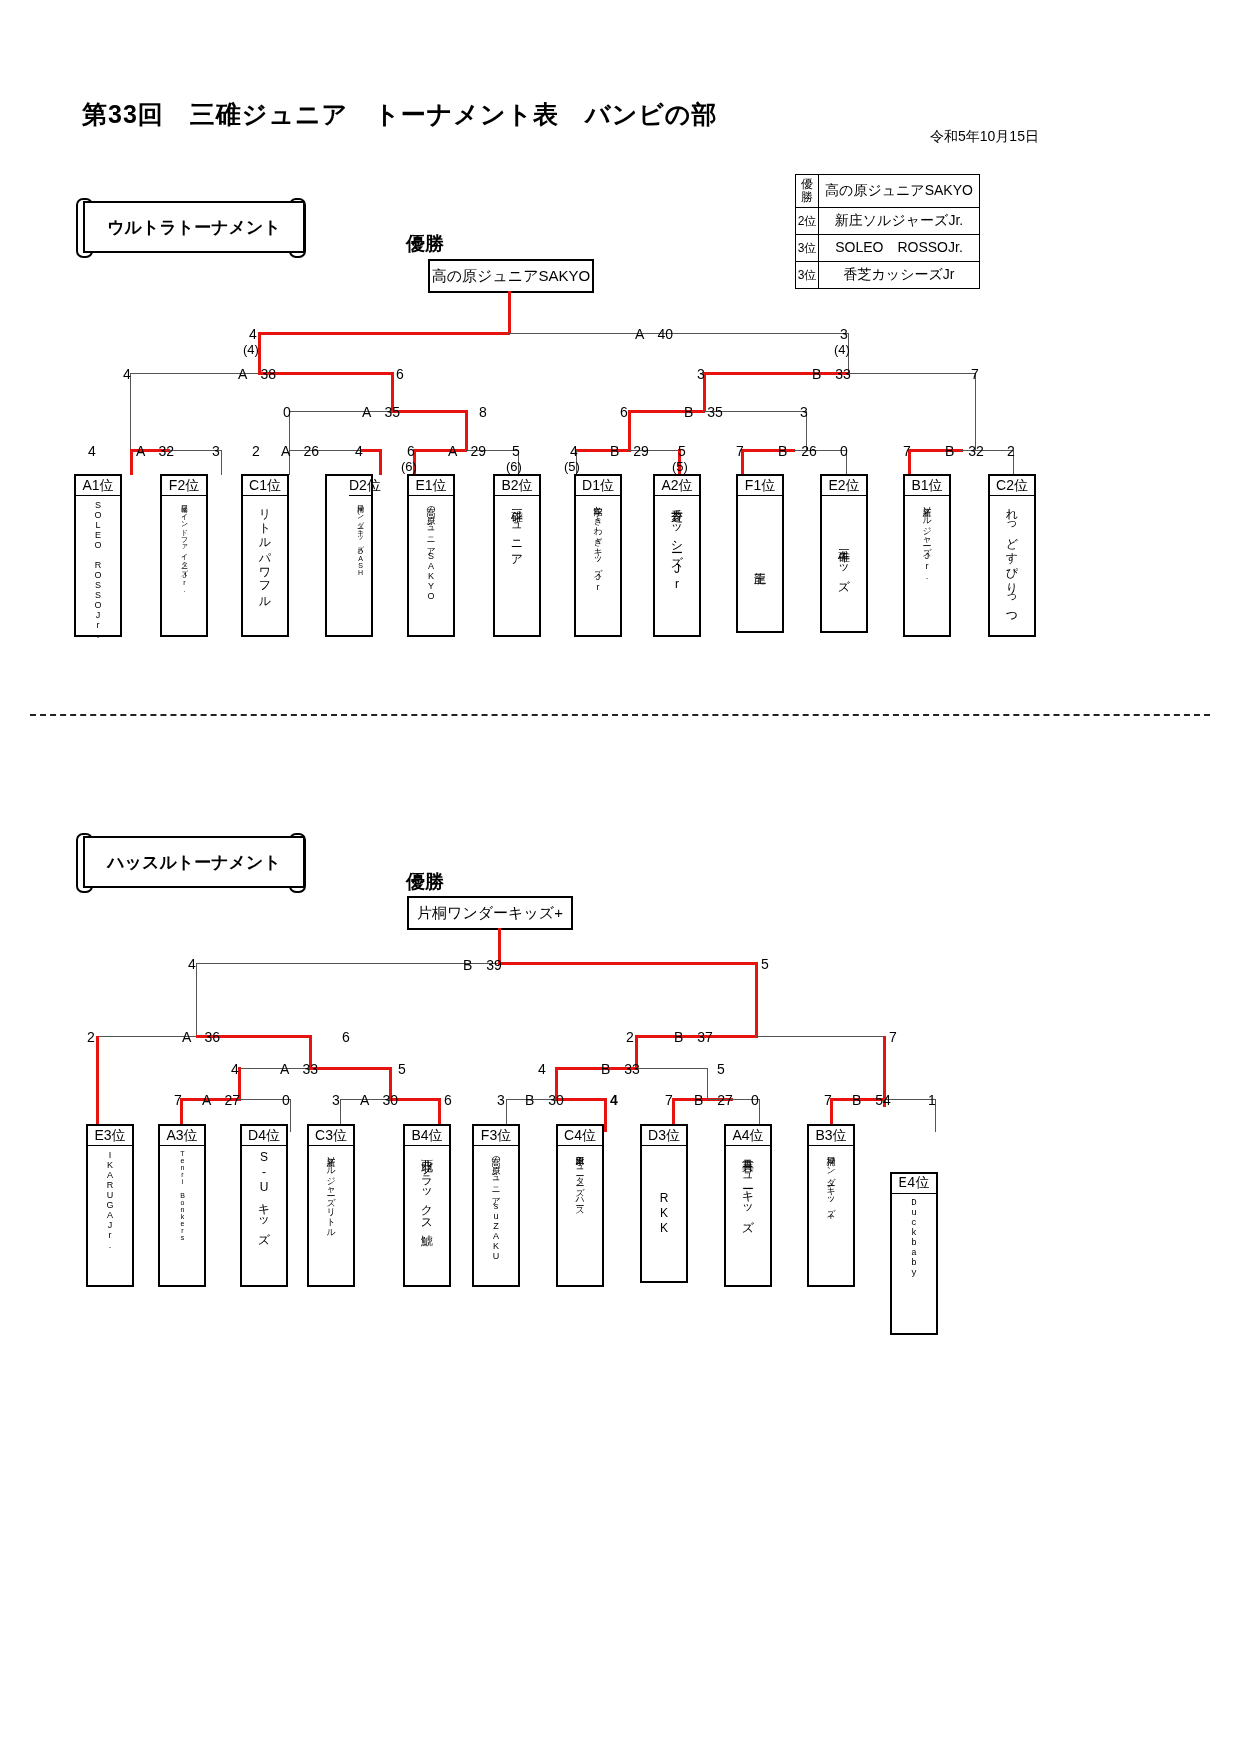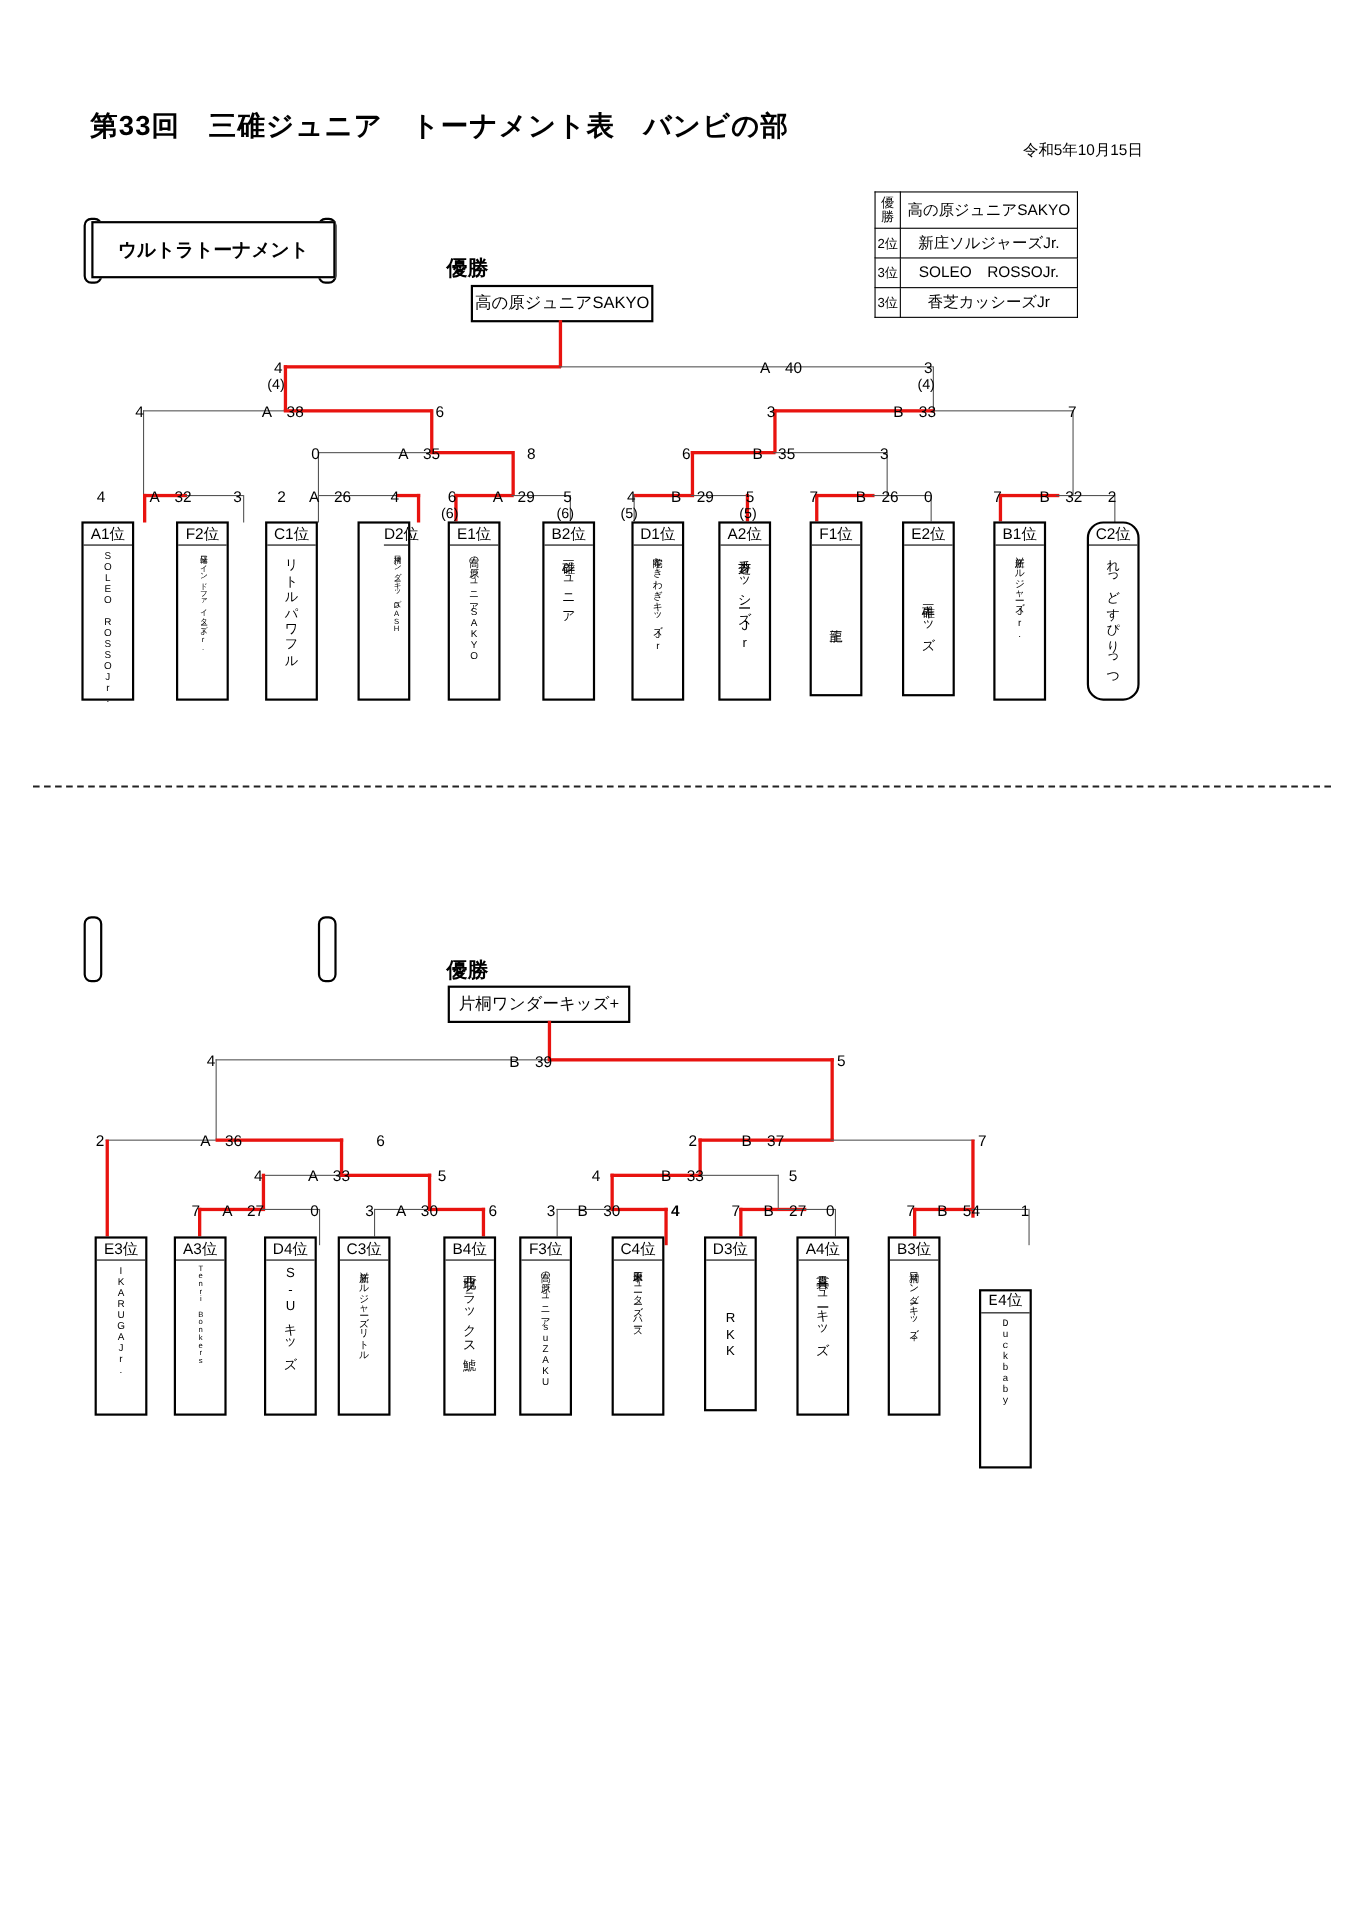--- a/index.html
+++ b/index.html
@@ -147,21 +147,21 @@
 <div class="abs ln h red" style="left:741px;top:449px;width:54px;"></div>
 <div class="abs ln h" style="left:793px;top:450px;width:53px;"></div>
 <div class="abs ln v red" style="left:741px;top:449px;height:26px;"></div>
 <div class="abs ln v" style="left:846px;top:450px;height:25px;"></div>
 
 <div class="abs ln h red" style="left:908px;top:449px;width:55px;"></div>
 <div class="abs ln h" style="left:960px;top:450px;width:53px;"></div>
 <div class="abs ln v red" style="left:908px;top:449px;height:26px;"></div>
 <div class="abs ln v" style="left:1013px;top:450px;height:25px;"></div>
 
-<div class="abs mlab" style="left:691px;top:326px;">A　40</div>
+<div class="abs mlab" style="left:635px;top:326px;">A　40</div>
 <div class="abs sc" style="left:249px;top:326px;">4</div>
 <div class="abs sc2" style="left:243px;top:342px;">(4)</div>
 <div class="abs sc" style="left:840px;top:326px;">3</div>
 <div class="abs sc2" style="left:834px;top:342px;">(4)</div>
 
 <div class="abs mlab" style="left:238px;top:366px;">A　38</div>
 <div class="abs sc" style="left:123px;top:366px;">4</div>
 <div class="abs sc" style="left:396px;top:366px;">6</div>
 
 <div class="abs mlab" style="left:812px;top:366px;">B　33</div>
@@ -263,32 +263,33 @@
   <div class="nm" style="align-items:center;padding-top:0;">
       <span>三碓キッズ</span>
     </div>
 </div>
 <div class="abs team" style="left:903px;top:474px;">
   <div class="seed">B1位</div>
   <div class="nm">
       <span class="small">新庄ソルジャーズJr.</span>
     </div>
 </div>
-<div class="abs team" style="left:988px;top:474px;border-radius:15px;">
+<div class="abs team" style="left:988px;top:474px;">
   <div class="seed">C2位</div>
   <div class="nm">
       <span>れっどすぴりっつ</span>
     </div>
 </div>
 
 <div class="abs" id="divider"></div>
 
 <div class="abs banner-wrap" style="left:76px;top:830px;">
   <div class="roll-l" style="left:0;top:3px;"></div>
   <div class="roll-r" style="left:213px;top:3px;"></div>
+  <div class="banner abs" style="left:7px;top:6px;">ハッスルトーナメント</div>
 </div>
 
 <div class="abs champ-label" style="left:406px;top:869px;">優勝</div>
 <div class="abs champ-box" style="left:407px;top:896px;width:162px;">片桐ワンダーキッズ+</div>
 
 <div class="abs ln v red" style="left:498px;top:928px;height:36px;"></div>
 
 <div class="abs ln h" style="left:196px;top:963px;width:304px;"></div>
 <div class="abs ln h red" style="left:498px;top:962px;height:3px;width:260px;"></div>
 <div class="abs ln v" style="left:196px;top:963px;height:73px;"></div>

